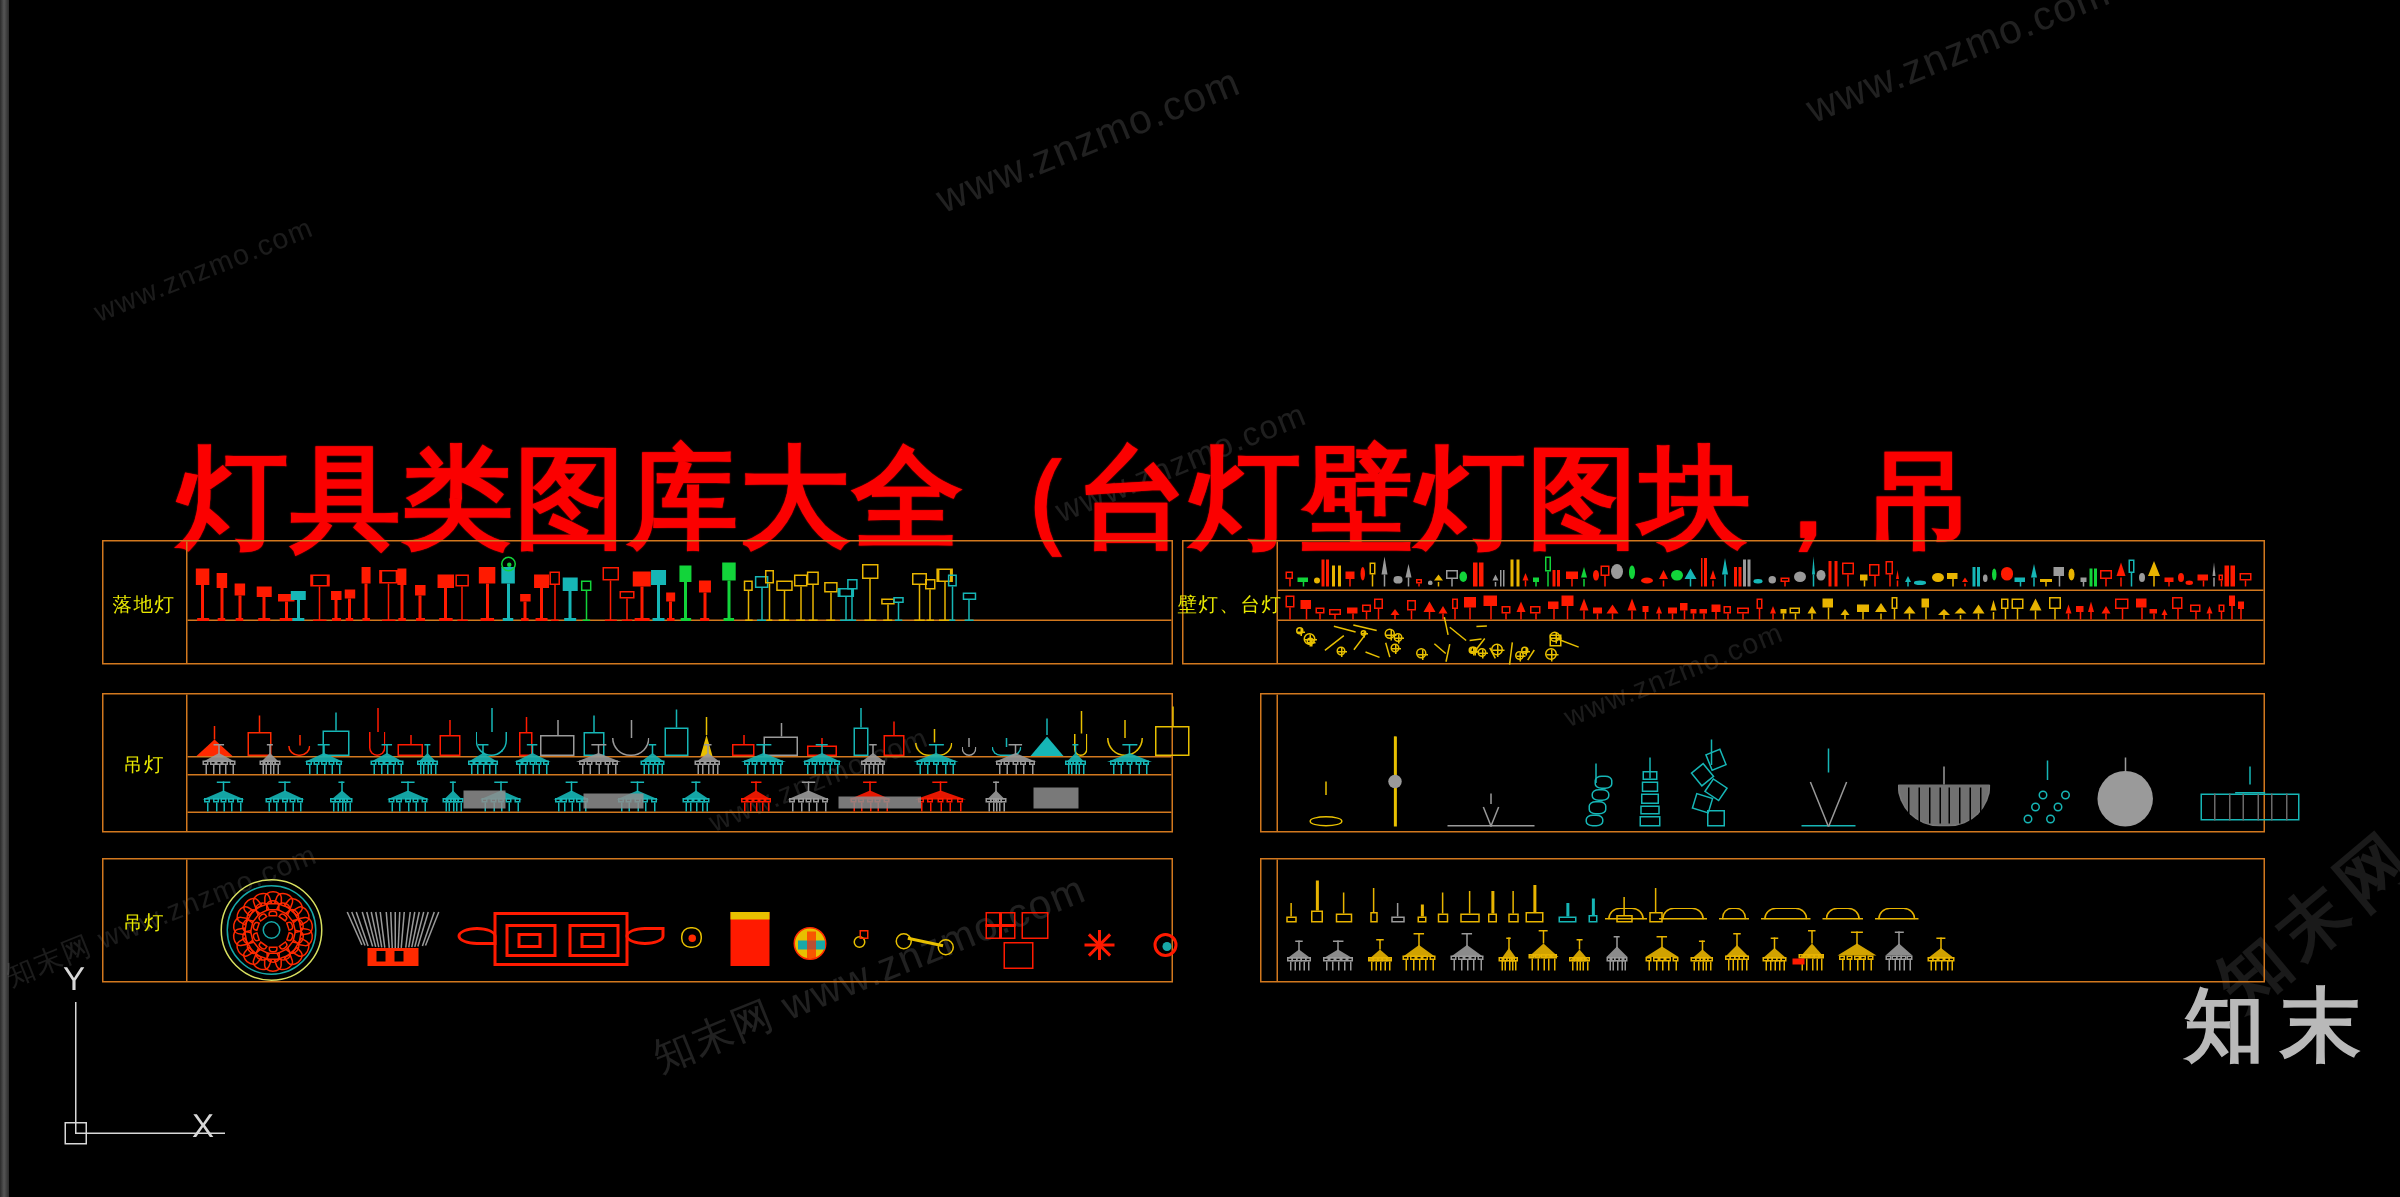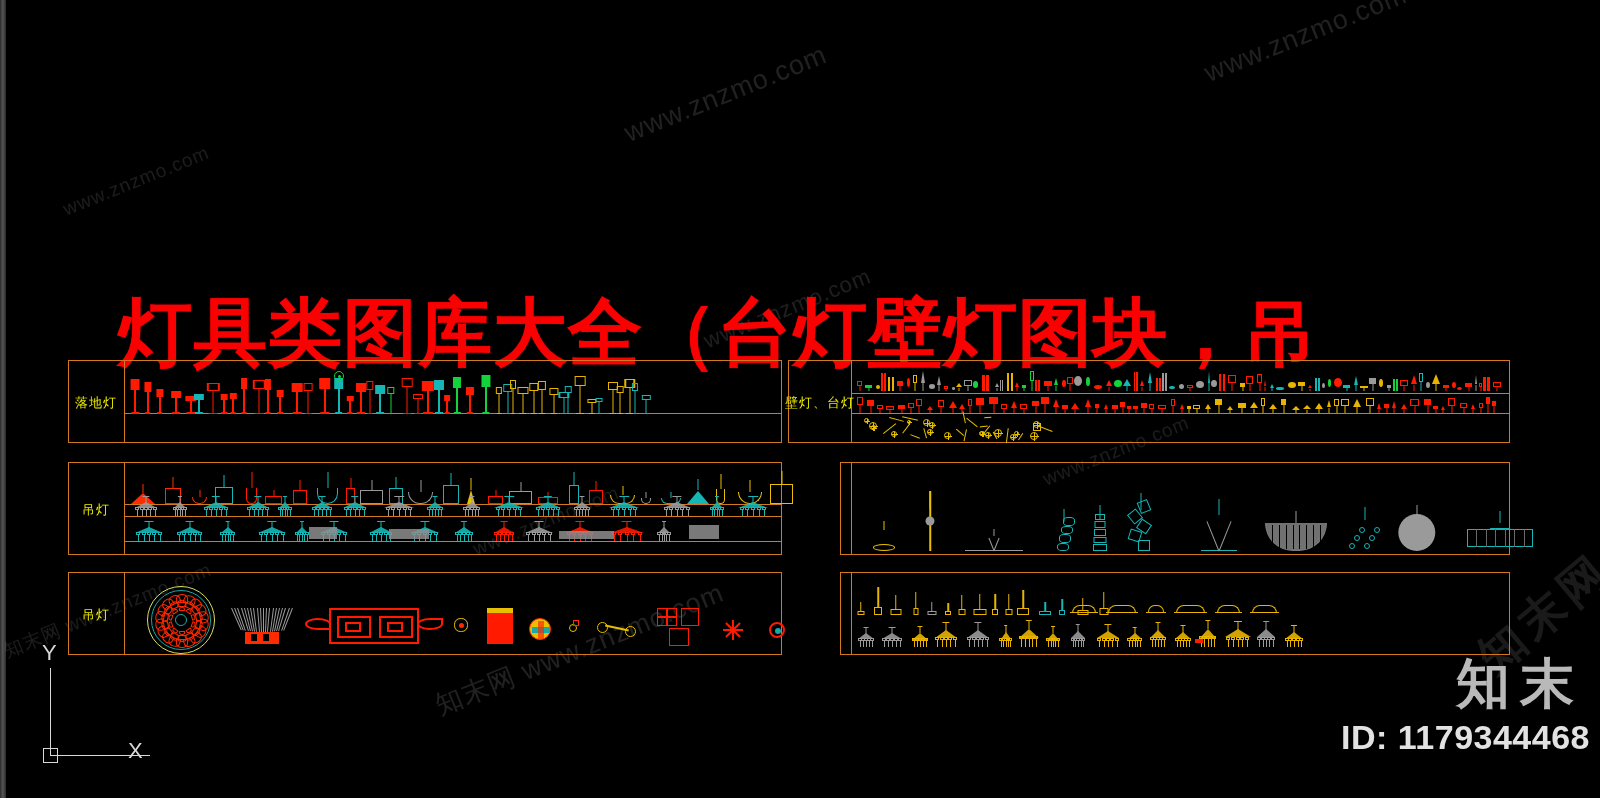--- a/index.html
+++ b/index.html
@@ -2187,15 +2187,14 @@
 
   <div class="ucs">
     <div class="yline"></div>
     <div class="xline"></div>
     <div class="sq"></div>
     <div class="ylabel">Y</div>
     <div class="xlabel">X</div>
   </div>
 
   <div class="brand">知末</div>
-  <div class="brand-id">ID: 1179344468</div>
 
 </div>
 
 </body></html>

